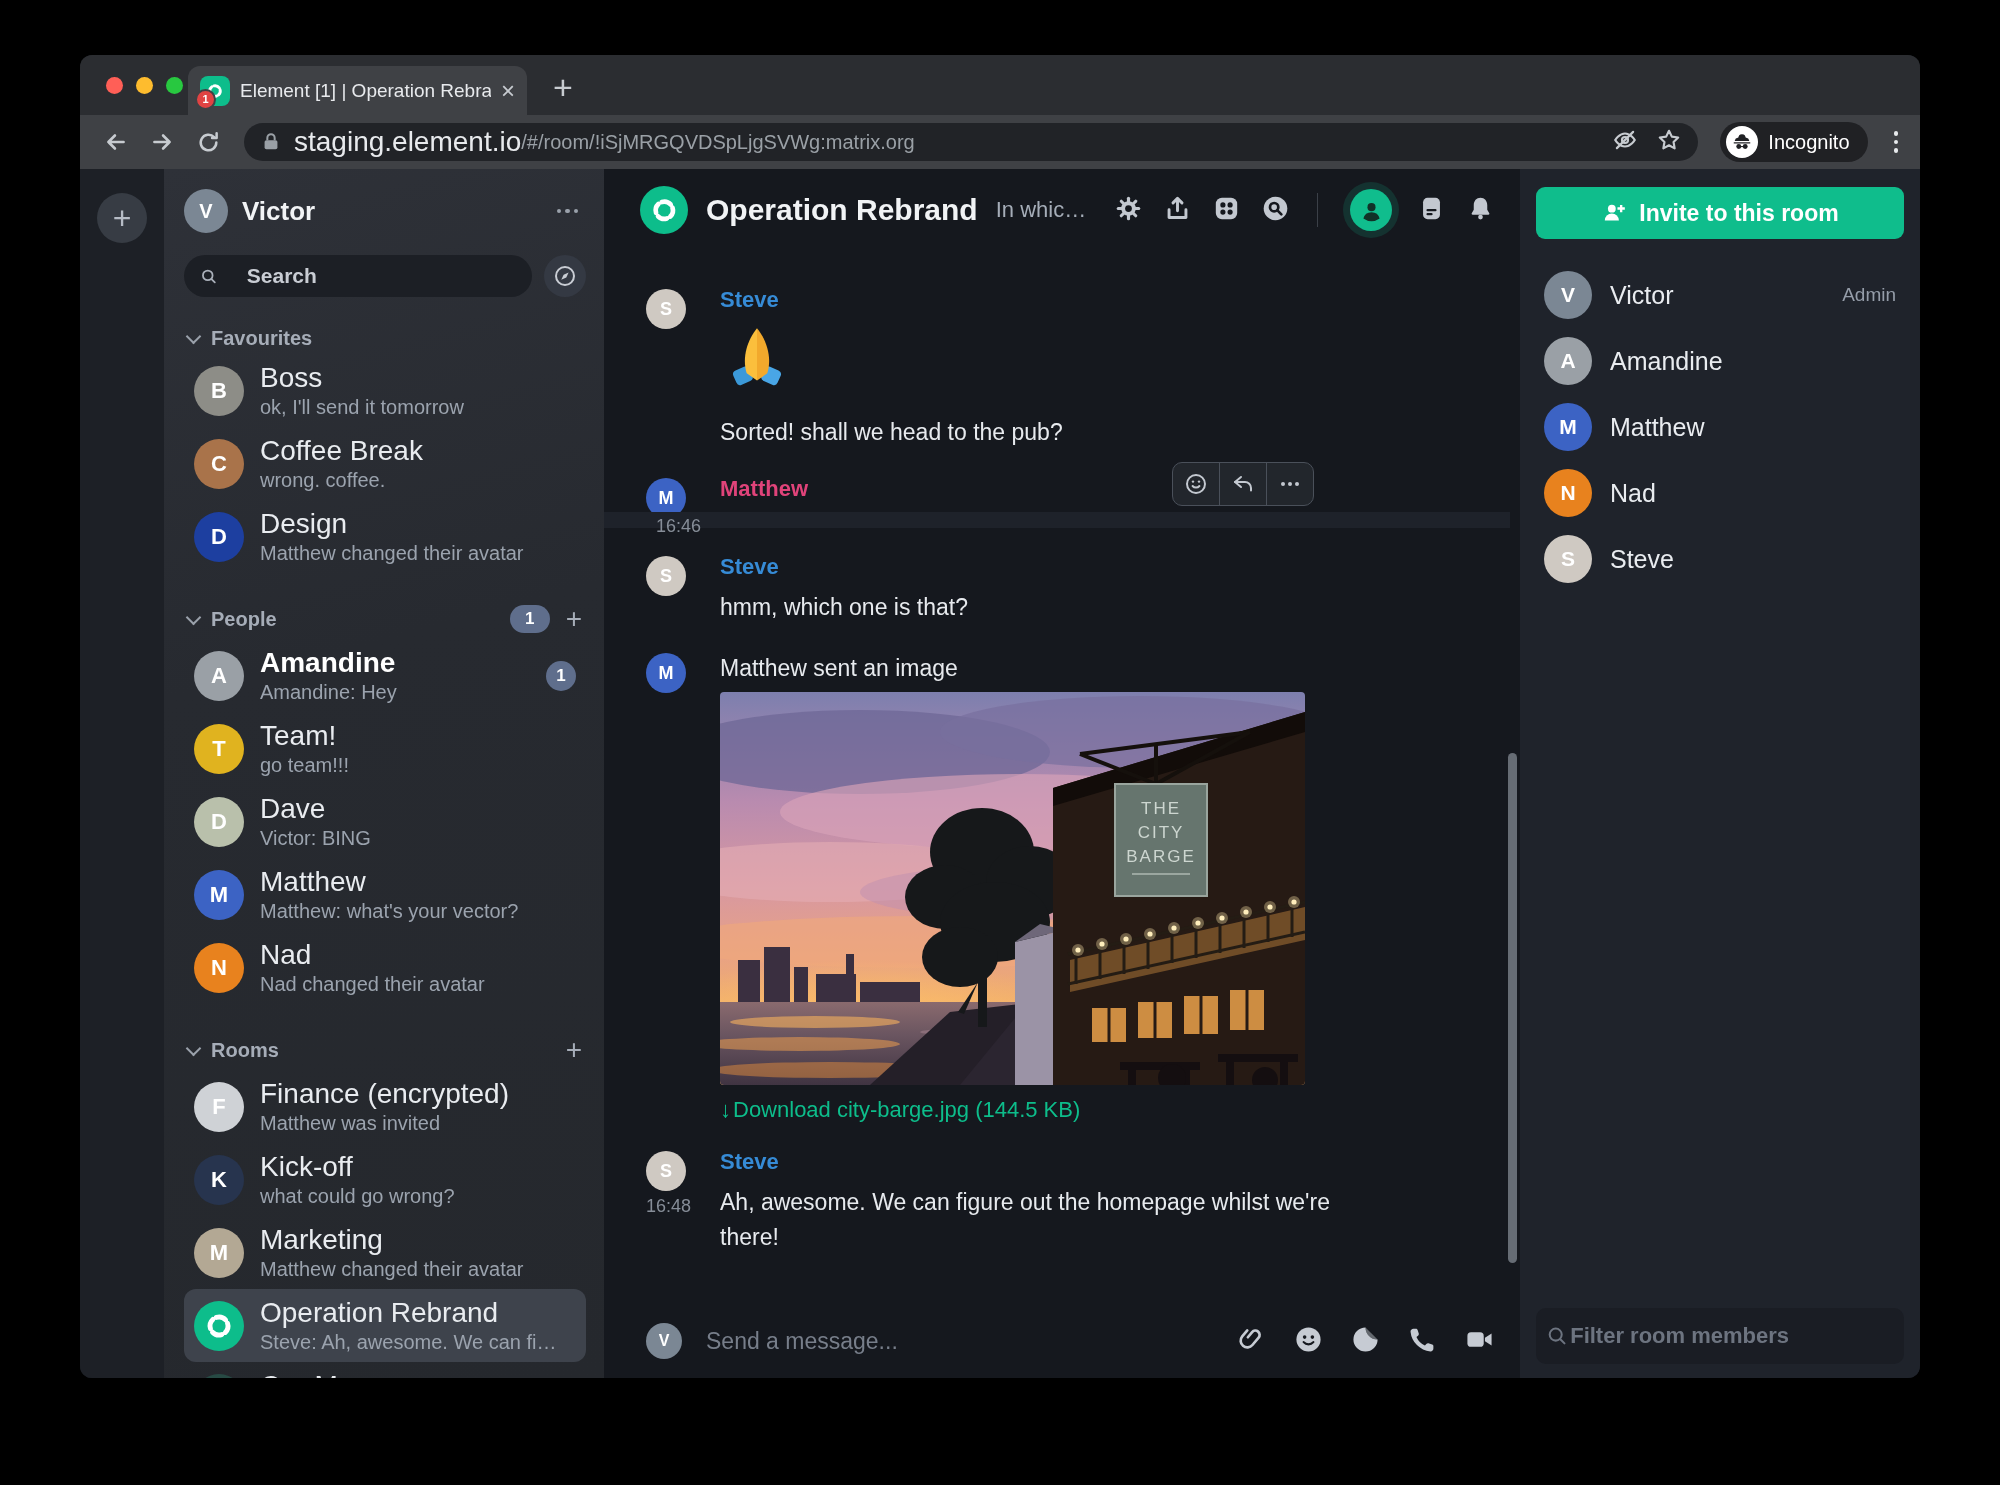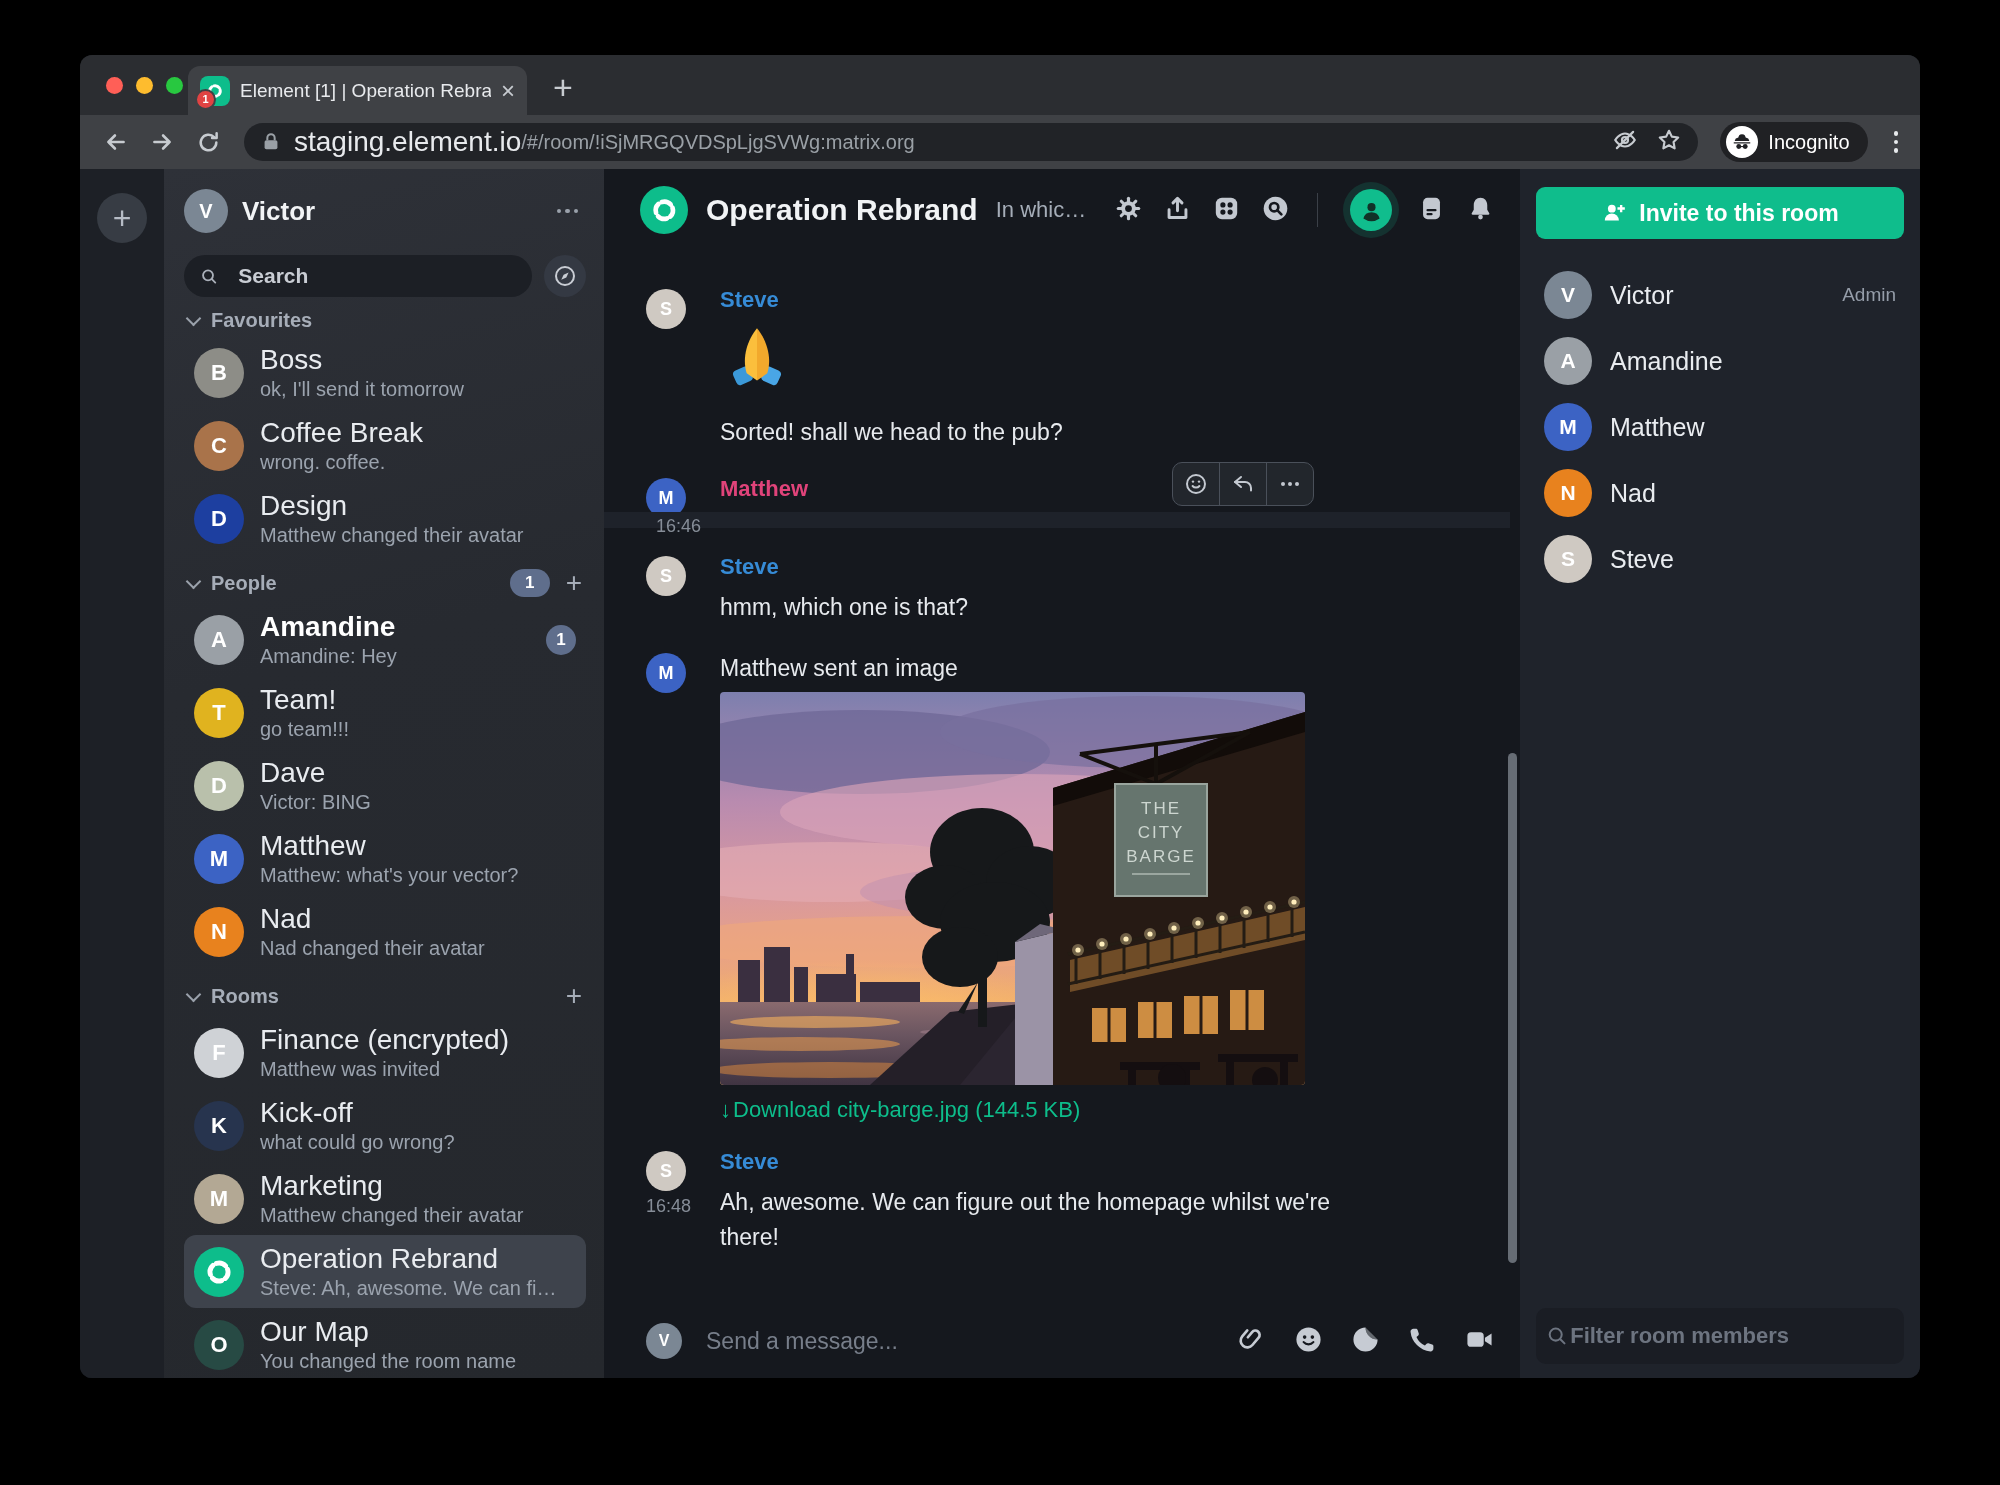--- a/index.html
+++ b/index.html
@@ -47,26 +47,26 @@
   .av50{width:50px;height:50px;font-size:22px}
   .av48{width:48px;height:48px;font-size:21px}
   .av40{width:40px;height:40px;font-size:18px}
   .av36{width:36px;height:36px;font-size:16px}
   .av26{width:26px;height:26px;font-size:12px}
   .user-name{color:#f2f4f6;font-size:26px;font-weight:bold}
   .hdots{margin-left:auto;display:flex;gap:4px;padding:8px}
   .hdots i{width:4.5px;height:4.5px;border-radius:50%;background:#9aa1ab}
   .search-row{display:flex;align-items:center;gap:12px;margin-top:22px}
   .search-pill{flex:1;height:42px;background:#1c1f25;border-radius:21px;display:flex;align-items:center;
-               padding:0 16px;gap:18px}
+               padding:0 16px;gap:27px}
   .search-pill input{background:transparent;border:none;outline:none;color:#c9cdd4;font-size:21px;
                font-weight:600;width:100%;font-family:inherit}
   .search-pill input::placeholder{color:#c9cdd4}
   .explore{width:42px;height:42px;border-radius:50%;background:#343943;display:flex;align-items:center;justify-content:center}
-  .section{margin-top:8px}
+  .section{margin-top:26px}
   .sec-head{display:flex;align-items:center;gap:12px;color:#a6adb8;font-size:20px;font-weight:bold;padding:4px 4px}
   .chev{width:9px;height:9px;border-right:2.4px solid #9aa1ab;border-bottom:2.4px solid #9aa1ab;
         transform:rotate(45deg);margin-top:-4px;flex:none}
   .sec-right{margin-left:auto;display:flex;align-items:center;gap:16px}
   .count-badge{min-width:28px;height:28px;border-radius:14px;background:#5f6e8c;color:#fff;font-size:17px;
         font-weight:bold;display:flex;align-items:center;justify-content:center;padding:0 6px}
   .sec-plus{color:#a6adb8;font-size:28px;font-weight:300}
   .room-item{display:flex;align-items:center;gap:16px;padding:8px 10px;border-radius:12px;position:relative}
   .room-item.selected{background:#3e434c}
   .ri-texts{display:flex;flex-direction:column;min-width:0;gap:2px}

